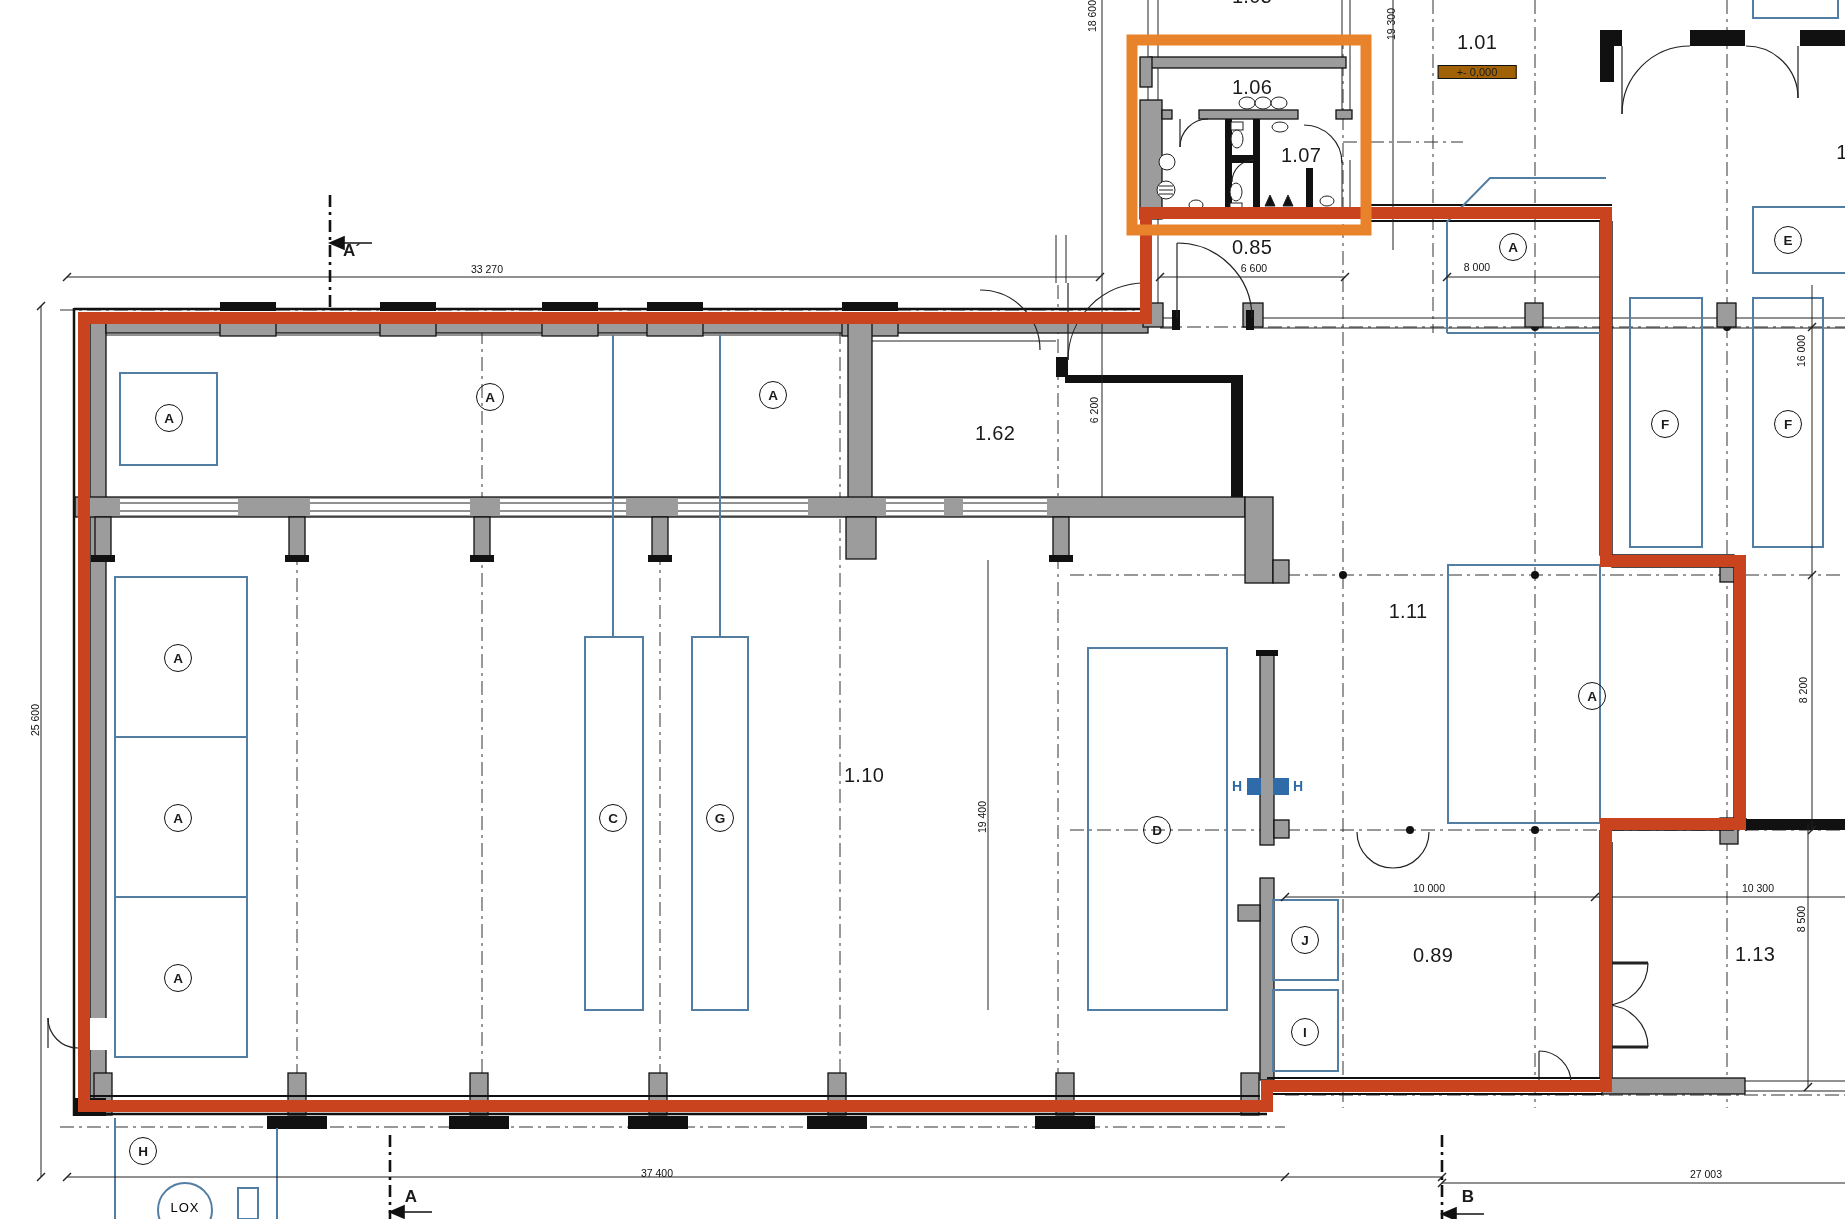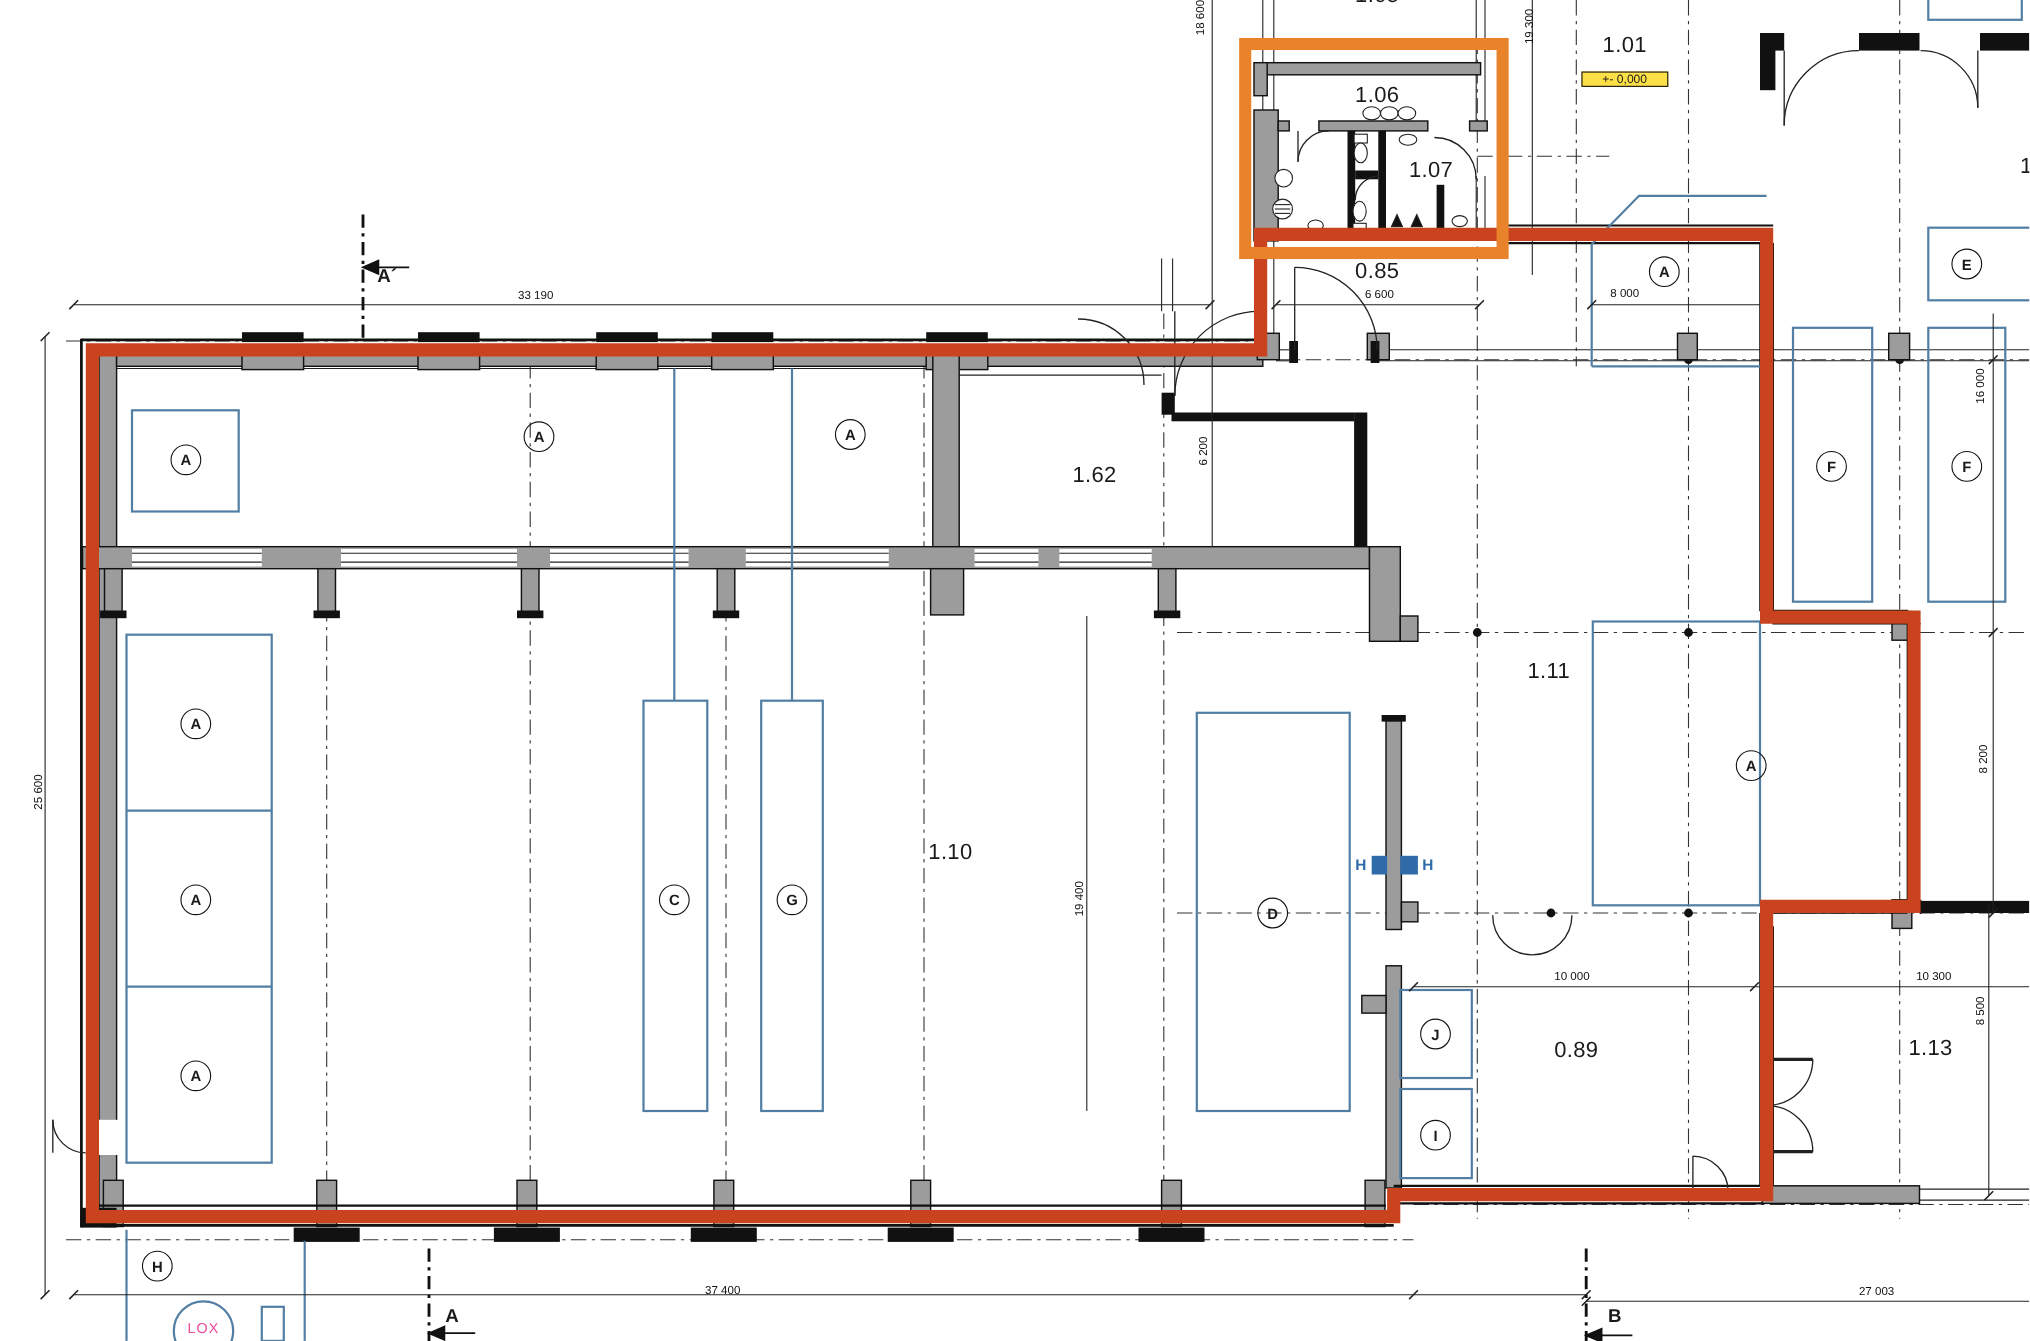--- a/index.html
+++ b/index.html
@@ -7,23 +7,23 @@
           font-family:"Liberation Sans",sans-serif;color:#1a1a1a}
   #plan-svg{position:absolute;left:0;top:0}
   .lbl{position:absolute;transform:translate(-50%,-50%);white-space:nowrap;z-index:5}
   .room{font-weight:normal;font-size:20px;letter-spacing:.3px}
   .dim{font-size:10.5px;color:#111}
   .dim.v{transform:translate(-50%,-50%) rotate(-90deg)}
   .zone{position:absolute;width:26px;height:26px;border:1.8px solid #111;border-radius:50%;
         transform:translate(-50%,-50%);display:flex;align-items:center;justify-content:center;
         font-size:13.5px;font-weight:bold;z-index:5;background:transparent}
   .section{font-weight:bold;font-size:17px}
-  .level{font-size:11px;border:1.2px solid #111;padding:0 18px;background:#fde047}
+  .level{font-size:11px;border:1.2px solid #111;padding:0 18px;background:#a16207}
   .hh{color:#2e6ba8;font-weight:bold;font-size:14px}
-  .lox{color:#ec4899;font-size:13px;letter-spacing:1px}
+  .lox{color:#000000;font-size:13px;letter-spacing:1px}
 </style>
 </head>
 <body>
 
 <div id="canvas">
 
 <svg id="plan-svg" width="1845" height="1219" viewBox="0 0 1845 1219">
 
   <g stroke="#333" stroke-width="1" stroke-dasharray="14 5 3 5" fill="none">
     <line x1="103" y1="330" x2="103" y2="1103"></line>
@@ -390,21 +390,21 @@
 <div class="zone" style="left:1305px;top:940px">
       <span>J</span>
     </div>
 <div class="zone" style="left:1305px;top:1032px">
       <span>I</span>
     </div>
 <div class="zone" style="left:143px;top:1151px">
       <span>H</span>
     </div>
 
-<div class="lbl dim" style="left:487px;top:269px">33 190</div>
+<div class="lbl dim" style="left:487px;top:269px">33 270</div>
 <div class="lbl dim" style="left:1254px;top:268px">6 600</div>
 <div class="lbl dim" style="left:1477px;top:267px">8 000</div>
 <div class="lbl dim v" style="left:1092px;top:16px">18 600</div>
 <div class="lbl dim v" style="left:1391px;top:24px">19 300</div>
 <div class="lbl dim v" style="left:1094px;top:410px">6 200</div>
 <div class="lbl dim v" style="left:35px;top:720px">25 600</div>
 <div class="lbl dim v" style="left:982px;top:817px">19 400</div>
 <div class="lbl dim v" style="left:1801px;top:351px">16 000</div>
 <div class="lbl dim v" style="left:1803px;top:690px">8 200</div>
 <div class="lbl dim" style="left:1429px;top:888px">10 000</div>

